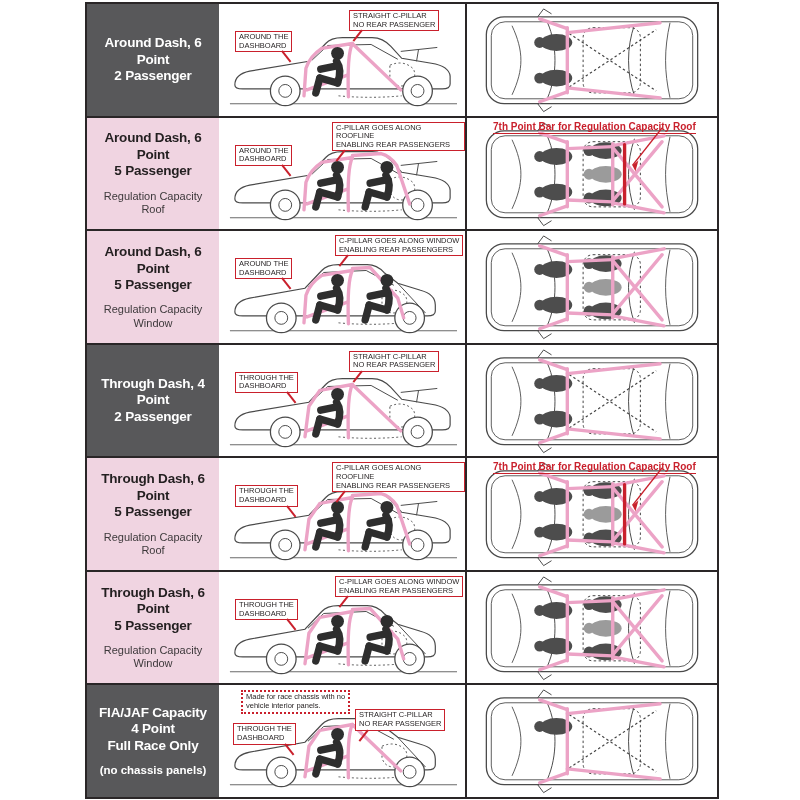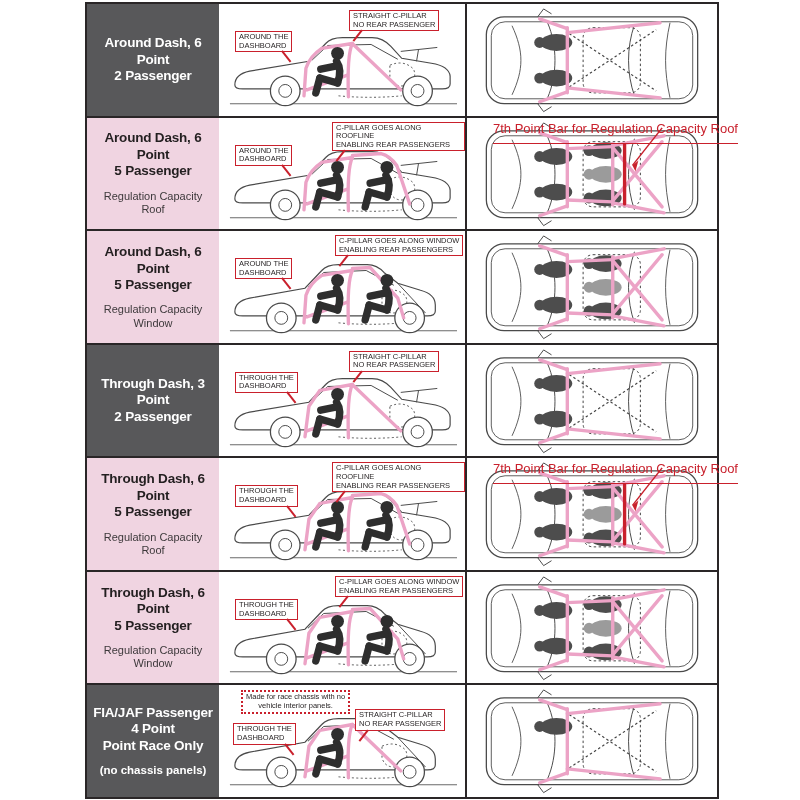--- a/index.html
+++ b/index.html
@@ -27,25 +27,25 @@
           position:relative;background:#fff;}
   .svgbox{position:absolute;inset:0;}
   .svgbox svg{width:100%;height:100%;display:block;}
   .callout{position:absolute;background:#fff;border:1.6px solid var(--red);
           color:#231f20;font-size:7.5px;font-weight:normal;line-height:1.15;
           padding:1px 3px;white-space:pre-line;z-index:3;}
   .callout::after{content:"";position:absolute;width:1.6px;height:14px;
           background:var(--red);bottom:-14px;}
   .tail-dr::after{right:9px;transform:rotate(-38deg);transform-origin:top center;}
   .tail-dl::after{left:11px;transform:rotate(38deg);transform-origin:top center;}
-  .callout.note{border-style:dotted;border-width:2px;text-align:center;}
+  .callout.note{border-style:dotted;border-width:2px;}
   .callout.note::after{display:none;}
   .seventh{position:absolute;top:3px;left:26px;color:var(--red);
-          font-size:13px;font-weight:normal;border-bottom:1px solid var(--red);
-          padding-bottom:7px;z-index:3;white-space:nowrap;}
+          font-size:10px;font-weight:bold;border-bottom:1px solid var(--red);
+          padding-bottom:1px;z-index:3;white-space:nowrap;}
 </style>
 </head>
 <body>
 
 <div class="canvas">
   <div class="cage-table">
 
     <div class="row">
       <div class="label-cell dark">
         <div class="lbl-line">Around Dash, 6 Point</div>
@@ -304,21 +304,21 @@
                 <path d="M146 84 L196 24"></path>
               </g>
 
   </svg>
           </div>
       </div>
     </div>
 
     <div class="row">
       <div class="label-cell dark">
-        <div class="lbl-line">Through Dash, 3 Point</div>
+        <div class="lbl-line">Through Dash, 4 Point</div>
         <div class="lbl-line">2 Passenger</div>
       </div>
       <div class="side-cell">
         <div class="svgbox">
             <svg viewBox="0 0 243 113" preserveAspectRatio="xMidYMid meet">
     <line x1="8" y1="101" x2="238" y2="101" stroke="#6a6a6a" stroke-width="1.2"></line>
     <g fill="none" stroke="#4a4a4a" stroke-width="1.2">
       <path d="M13 82 Q13 71 28 68 L88 58 L105 40 Q110 34 122 34 L152 34 Q163 34 171 43 L182 55 L212 60 Q230 63 231 73 L231 81 Q231 86 223 86 L21 86 Q13 86 13 82 Z"></path>
                 <path d="M91 57 L107 42 L151 41 L178 56" stroke-width="1"></path>
                 <path d="M181 48 L218 44 M199 46 L197 58" stroke-width="1"></path>
@@ -567,23 +567,23 @@
                 <path d="M146 84 L196 24"></path>
               </g>
 
   </svg>
           </div>
       </div>
     </div>
 
     <div class="row">
       <div class="label-cell dark">
-        <div class="lbl-line">FIA/JAF Passenger</div>
+        <div class="lbl-line">FIA/JAF Capacity</div>
         <div class="lbl-line">4 Point</div>
-        <div class="lbl-line">Point Race Only</div>
+        <div class="lbl-line">Full Race Only</div>
         <div class="lbl-sub">(no chassis panels)</div>
       </div>
       <div class="side-cell">
         <div class="svgbox">
             <svg viewBox="0 0 243 113" preserveAspectRatio="xMidYMid meet">
     <line x1="8" y1="101" x2="238" y2="101" stroke="#6a6a6a" stroke-width="1.2"></line>
     <g fill="none" stroke="#4a4a4a" stroke-width="1.2">
       <path d="M13 82 Q13 71 28 68 L84 58 L101 40 Q106 34 118 34 L147 34 Q157 34 164 42 L178 53 L201 60 Q216 64 216 75 L216 81 Q216 86 208 86 L21 86 Q13 86 13 82 Z"></path>
                 <path d="M87 57 L103 42 L146 40 L174 55" stroke-width="1"></path>
                 <path d="M178 53 L206 83" stroke-width="1"></path>

